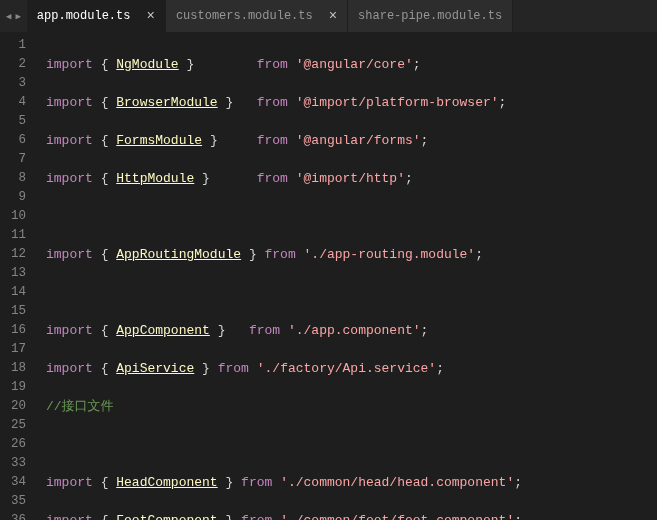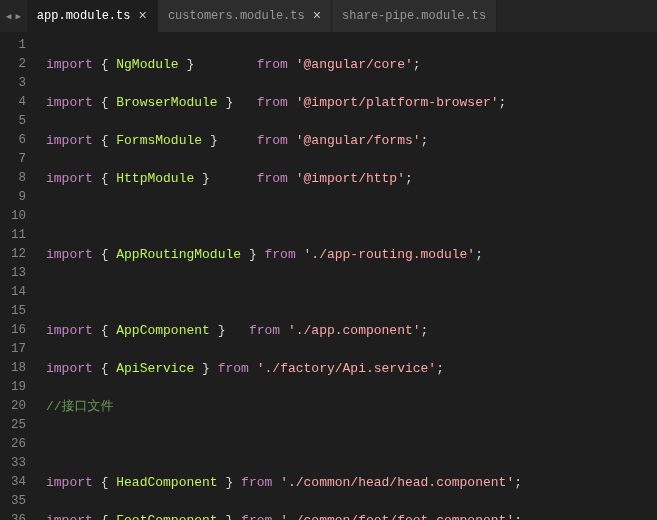--- a/index.html
+++ b/index.html
@@ -26,21 +26,21 @@
     font-size: 9px;
   }
   .tab-nav span { padding: 0 2px; }
   .tab {
     display: flex;
     align-items: center;
     padding: 0 10px;
     background: #2d2d2d;
     color: #969696;
     border-right: 1px solid #1e1e1e;
-    gap: 8px;
+    gap: 16px;
     font-size: 12px;
     white-space: nowrap;
   }
   .tab.active {
     background: #1e1e1e;
     color: #fff;
   }
   .tab .dirty {
     width: 8px; height: 8px; border-radius: 50%;
     background: #c5c5c5;
@@ -62,21 +62,21 @@
     user-select: none;
     width: 38px;
   }
   .code {
     padding: 4px 0 0 8px;
     line-height: 19px;
     white-space: pre;
     flex: 1;
   }
   .kw { color: #c586c0; }
-  .id { color: #bef264; }
+  .id { color: #fef9c3; text-decoration: underline; }
   .str { color: #fca5a5; }
   .cm { color: #6a9955; }
   .punc { color: #d4d4d4; }
 </style>
 </head>
 <body>
 
 <div class="tab-bar">
   <div class="tab-nav">
     <span>◀</span>

